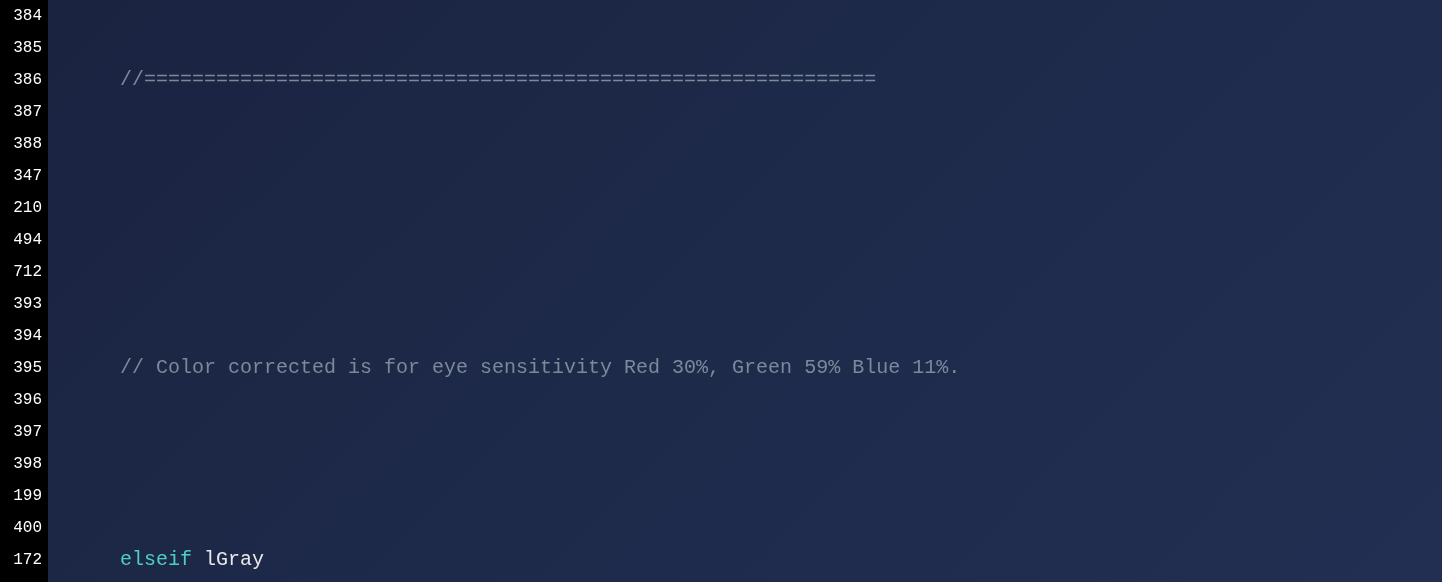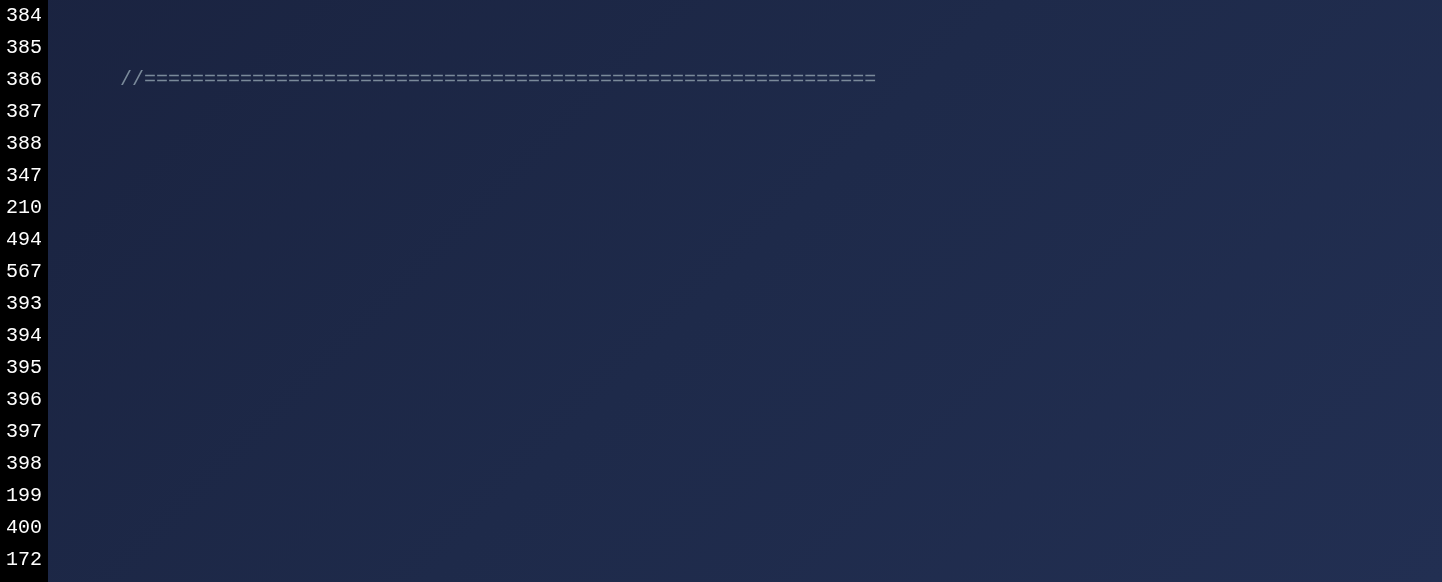--- a/index.html
+++ b/index.html
@@ -21,21 +21,21 @@
       display: flex;
       height: 100%;
     }
     .gutter {
       background: #000000;
       color: #ffffff;
       text-align: right;
       padding-right: 4px;
       user-select: none;
       min-width: 48px;
-      font-size: 20px;
+      font-size: 16px;
     }
     .gutter div {
       padding-right: 2px;
     }
     .code {
       flex: 1;
       padding-left: 0;
       white-space: pre;
     }
     .line {
@@ -57,36 +57,38 @@
 <div class="editor">
   <div class="gutter">
     <div>384</div>
     <div>385</div>
     <div>386</div>
     <div>387</div>
     <div>388</div>
     <div>347</div>
     <div>210</div>
     <div>494</div>
-    <div>567</div>
+    <div>712</div>
     <div>393</div>
     <div>394</div>
     <div>395</div>
     <div>396</div>
     <div>397</div>
     <div>398</div>
     <div>199</div>
     <div>400</div>
     <div>172</div>
   </div>
   <div class="code">
     <div class="line"><span class="comment">      </span><span class="comment">//=============================================================</span></div>
     <div class="line"><span class="comment">      </span></div>
     <div class="line"><span class="comment">      </span></div>
+    <div class="line"><span class="comment">      </span><span class="comment">// Color corrected is for eye sensitivity Red 30%, Green 59% Blue 11%.</span></div>
     <div class="line"><span></span></div>
+    <div class="line"><span>      </span><span class="keyword">elseif</span><span class="identifier"> lGray</span></div>
     
     
     
     
     
     
     
     
     
     

